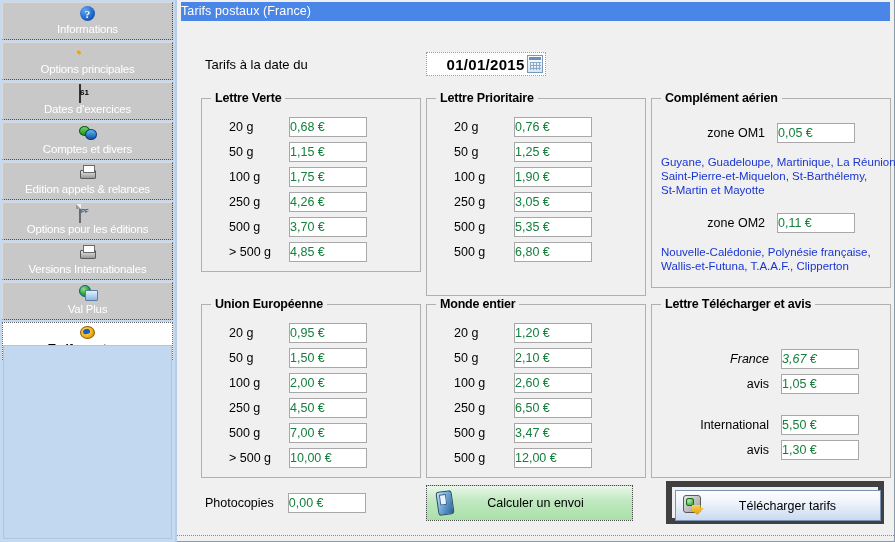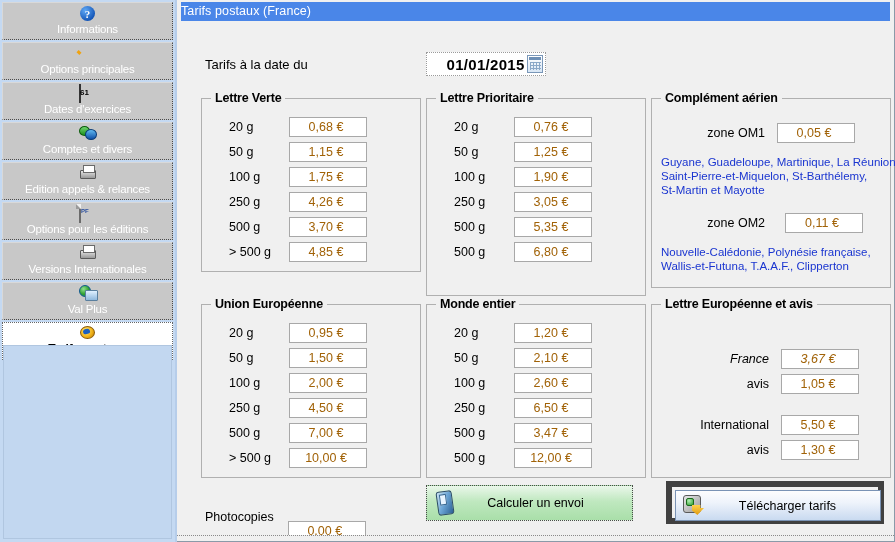--- a/index.html
+++ b/index.html
@@ -251,41 +251,41 @@
   .wlabel {
     font-size:12.5px;
     color:#000;
     width:60px;
   }
   .wfield {
     width:78px; height:20px;
     background:#ffffff;
     border:1px solid #a8a8a8;
     font-size:12.5px;
-    color:#a16207;
-    text-align:center;
+    color:#15803d;
+    text-align:left;
     line-height:18px;
     padding-right:4px;
     white-space:nowrap;
   }
   .bluetxt {
     position:absolute;
     font-size:11.5px;
     color:#1a35d0;
     line-height:14px;
     white-space:nowrap;
   }
 
   
   #photoRow {
     position:absolute; left:28px; top:493px;
     display:flex; align-items:center;
   }
   #photoRow .plabel { font-size:12.5px; color:#000; }
-  #photoRow .wfield { margin-left:14px; width:78px;margin-top:28px; }
+  #photoRow .wfield { margin-left:14px; width:78px; }
 
   .btnCalc {
     position:absolute;
     left:249px; top:485px;
     width:207px; height:36px;
     background:linear-gradient(#eaf7ea 0%, #bfe8bf 45%, #a9dfa9 100%);
     border:1px dotted #4a4a4a;
     display:flex; align-items:center;
     cursor:pointer;
   }
@@ -480,21 +480,21 @@
 
       <div class="wrow" style="left:22px; top:24px;">
         <span class="wlabel" style="width:88px; text-align:right; padding-right:12px;">zone OM1</span>
         <span class="wfield">0,05 €</span>
       </div>
 
       <div class="bluetxt" style="left:9px; top:56px;">Guyane, Guadeloupe, Martinique, La Réunion,</div>
       <div class="bluetxt" style="left:9px; top:70px;">Saint-Pierre-et-Miquelon, St-Barthélemy,</div>
       <div class="bluetxt" style="left:9px; top:84px;">St-Martin et Mayotte</div>
 
-      <div class="wrow" style="left:22px; top:114px;gap:8px;">
+      <div class="wrow" style="left:22px; top:114px;">
         <span class="wlabel" style="width:88px; text-align:right; padding-right:12px;">zone OM2</span>
         <span class="wfield">0,11 €</span>
       </div>
 
       <div class="bluetxt" style="left:9px; top:146px;">Nouvelle-Calédonie, Polynésie française,</div>
       <div class="bluetxt" style="left:9px; top:160px;">Wallis-et-Futuna, T.A.A.F., Clipperton</div>
     </div>
 
     <div class="gbox" style="left:24px; top:304px; width:220px; height:174px;">
       <div class="gtitle">Union Européenne</div>
@@ -546,21 +546,21 @@
         <span class="wlabel">500 g</span>
         <span class="wfield">3,47 €</span>
       </div>
       <div class="wrow" style="left:12px; top:143px;">
         <span class="wlabel">500 g</span>
         <span class="wfield">12,00 €</span>
       </div>
     </div>
 
     <div class="gbox" style="left:474px; top:304px; width:240px; height:174px;">
-      <div class="gtitle">Lettre Européenne et avis</div>
+      <div class="gtitle">Lettre Télécharger et avis</div>
 
       <div class="wrow" style="left:22px; top:44px;font-style:italic;">
         <span class="wlabel" style="width:92px; text-align:right; padding-right:12px;">France</span>
         <span class="wfield">3,67 €</span>
       </div>
       <div class="wrow" style="left:22px; top:69px;">
         <span class="wlabel" style="width:92px; text-align:right; padding-right:12px;">avis</span>
         <span class="wfield">1,05 €</span>
       </div>
       <div class="wrow" style="left:22px; top:110px;">

